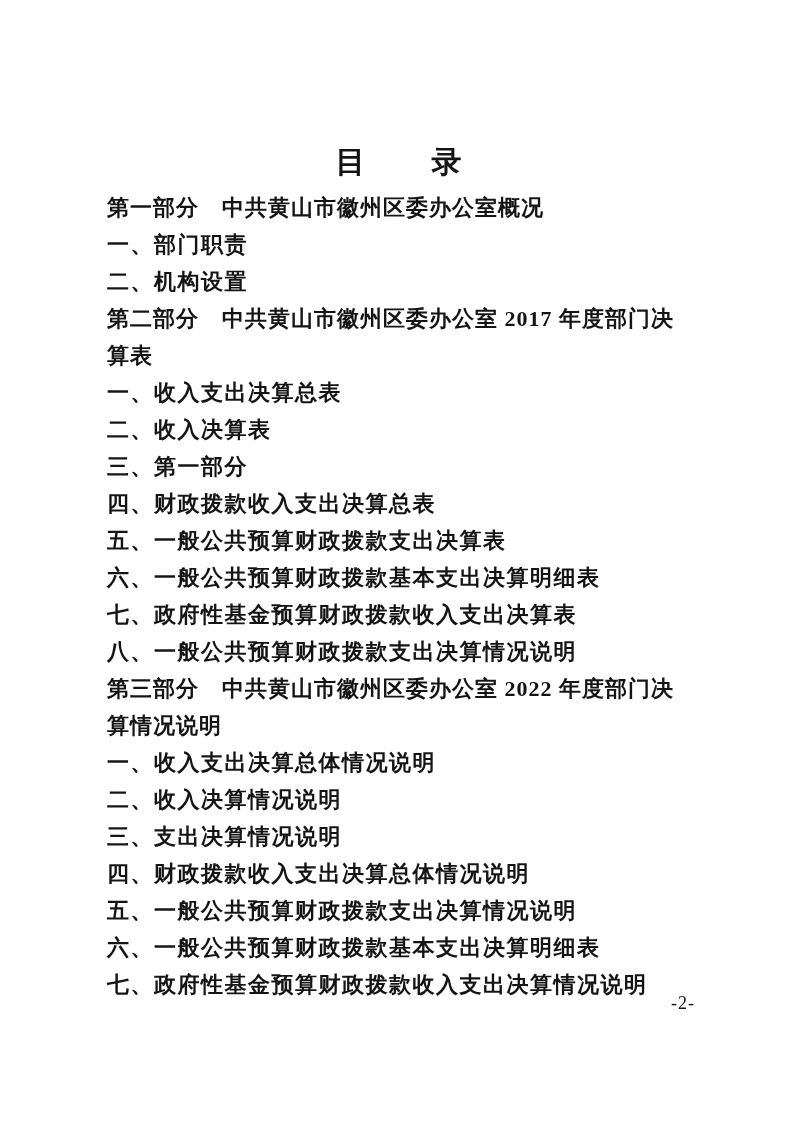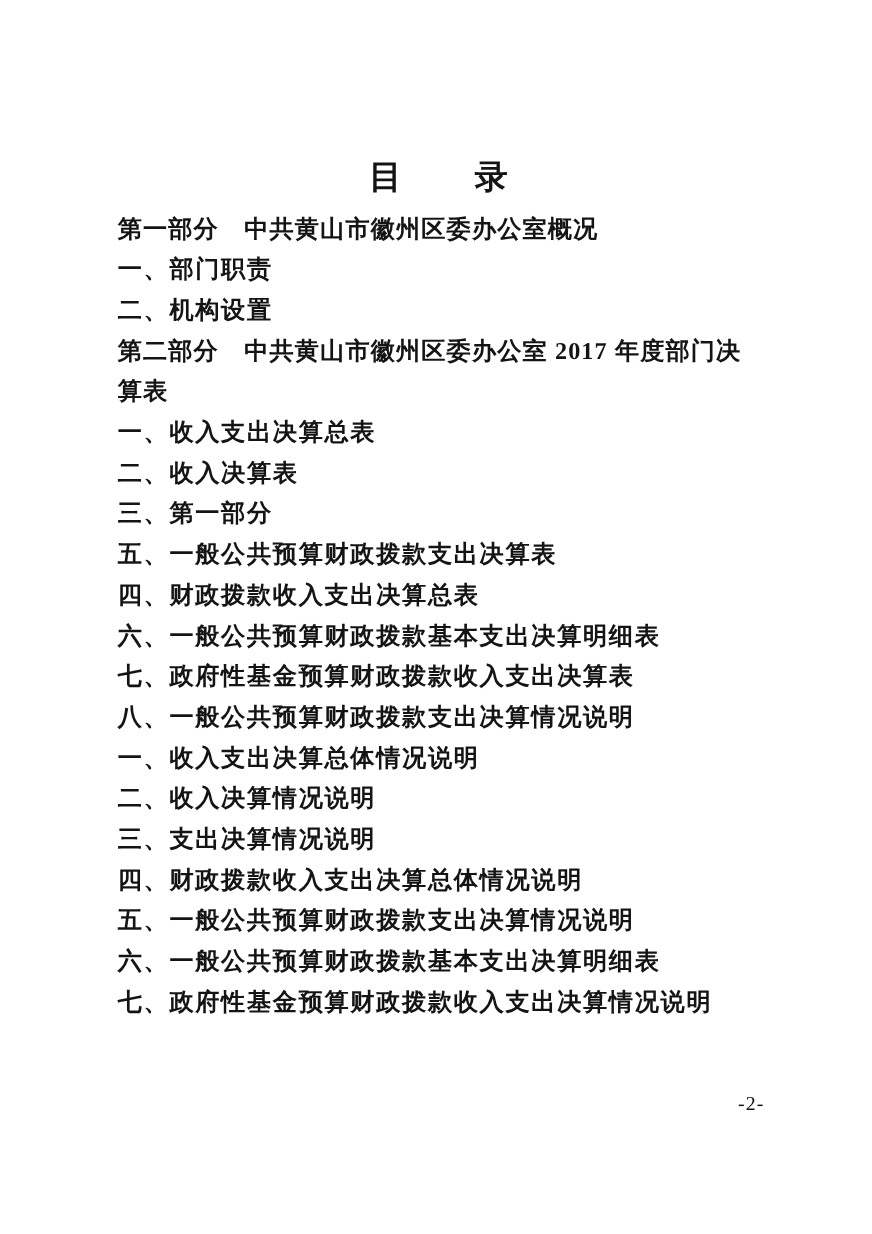--- a/index.html
+++ b/index.html
@@ -69,28 +69,29 @@
       <div class="toc-heading">第一部分　中共黄山市徽州区委办公室概况</div>
       <div class="toc-item">一、部门职责</div>
       <div class="toc-item">二、机构设置</div>
     </div>
 
     <div>
       <div class="toc-heading">第二部分　中共黄山市徽州区委办公室 2017 年度部门决算表</div>
       <div class="toc-item">一、收入支出决算总表</div>
       <div class="toc-item">二、收入决算表</div>
       <div class="toc-item">三、第一部分</div>
+      <div class="toc-item">四、财政拨款收入支出决算总表</div>
       <div class="toc-item">五、一般公共预算财政拨款支出决算表</div>
-      <div class="toc-item">四、财政拨款收入支出决算总表</div>
       <div class="toc-item">六、一般公共预算财政拨款基本支出决算明细表</div>
       <div class="toc-item">七、政府性基金预算财政拨款收入支出决算表</div>
       <div class="toc-item">八、一般公共预算财政拨款支出决算情况说明</div>
     </div>
 
     <div>
+      <div class="toc-heading">第三部分　中共黄山市徽州区委办公室 2022 年度部门决算情况说明</div>
       <div class="toc-item">一、收入支出决算总体情况说明</div>
       <div class="toc-item">二、收入决算情况说明</div>
       <div class="toc-item">三、支出决算情况说明</div>
       <div class="toc-item">四、财政拨款收入支出决算总体情况说明</div>
       <div class="toc-item">五、一般公共预算财政拨款支出决算情况说明</div>
       <div class="toc-item">六、一般公共预算财政拨款基本支出决算明细表</div>
       <div class="toc-item">七、政府性基金预算财政拨款收入支出决算情况说明</div>
     </div>
 
   </div>

